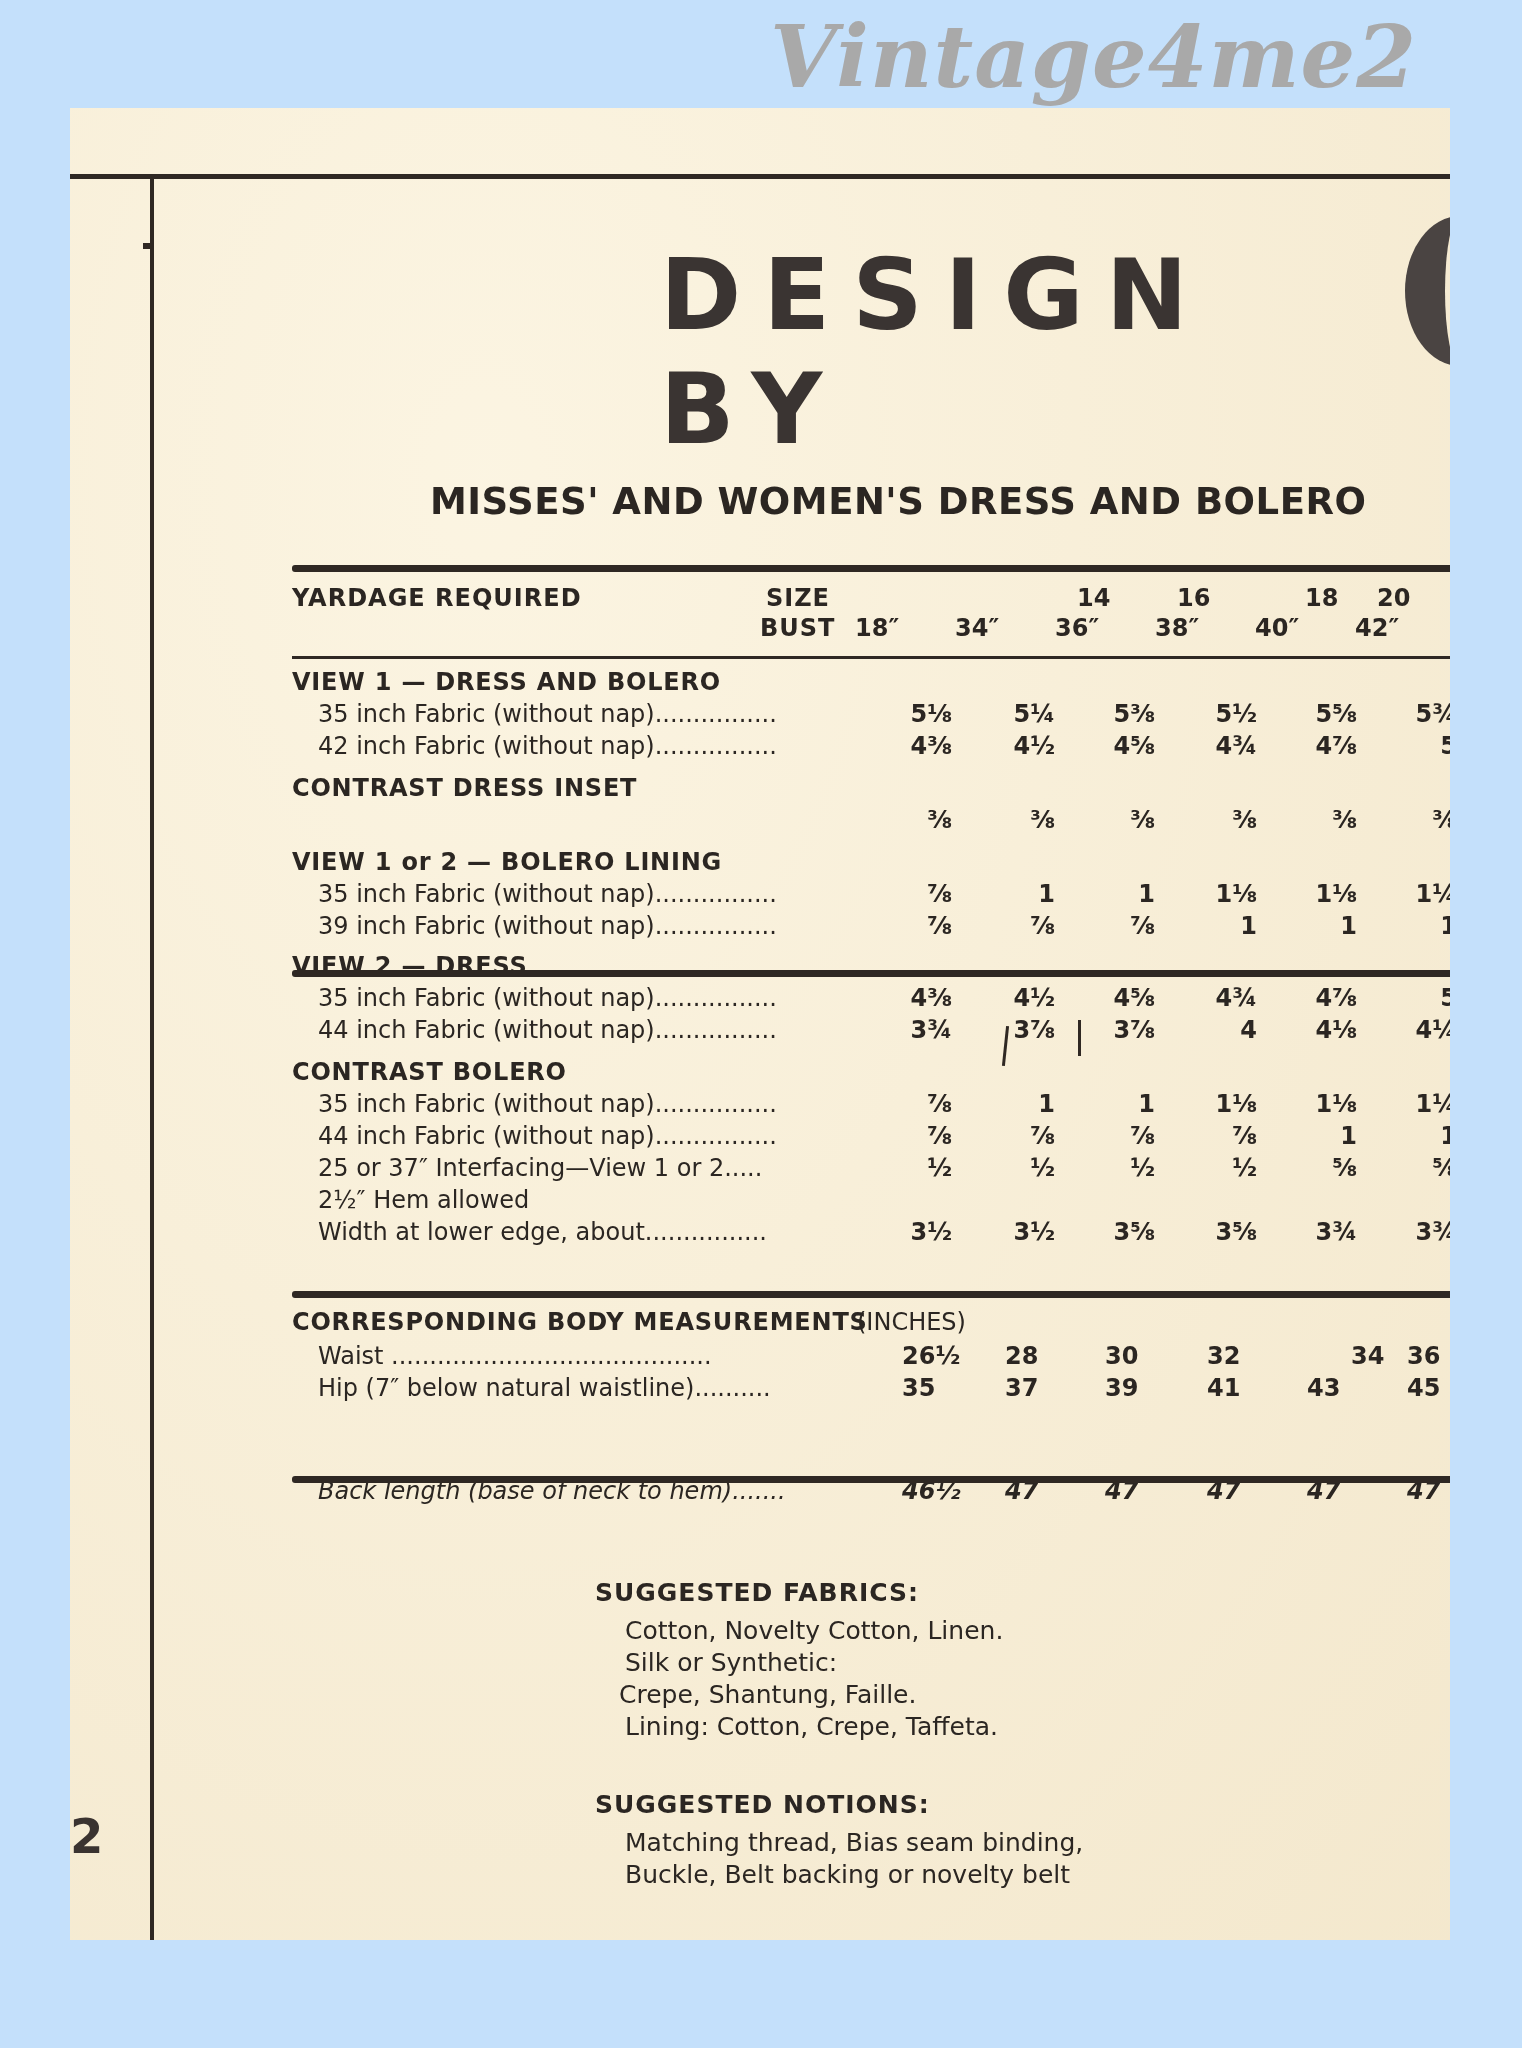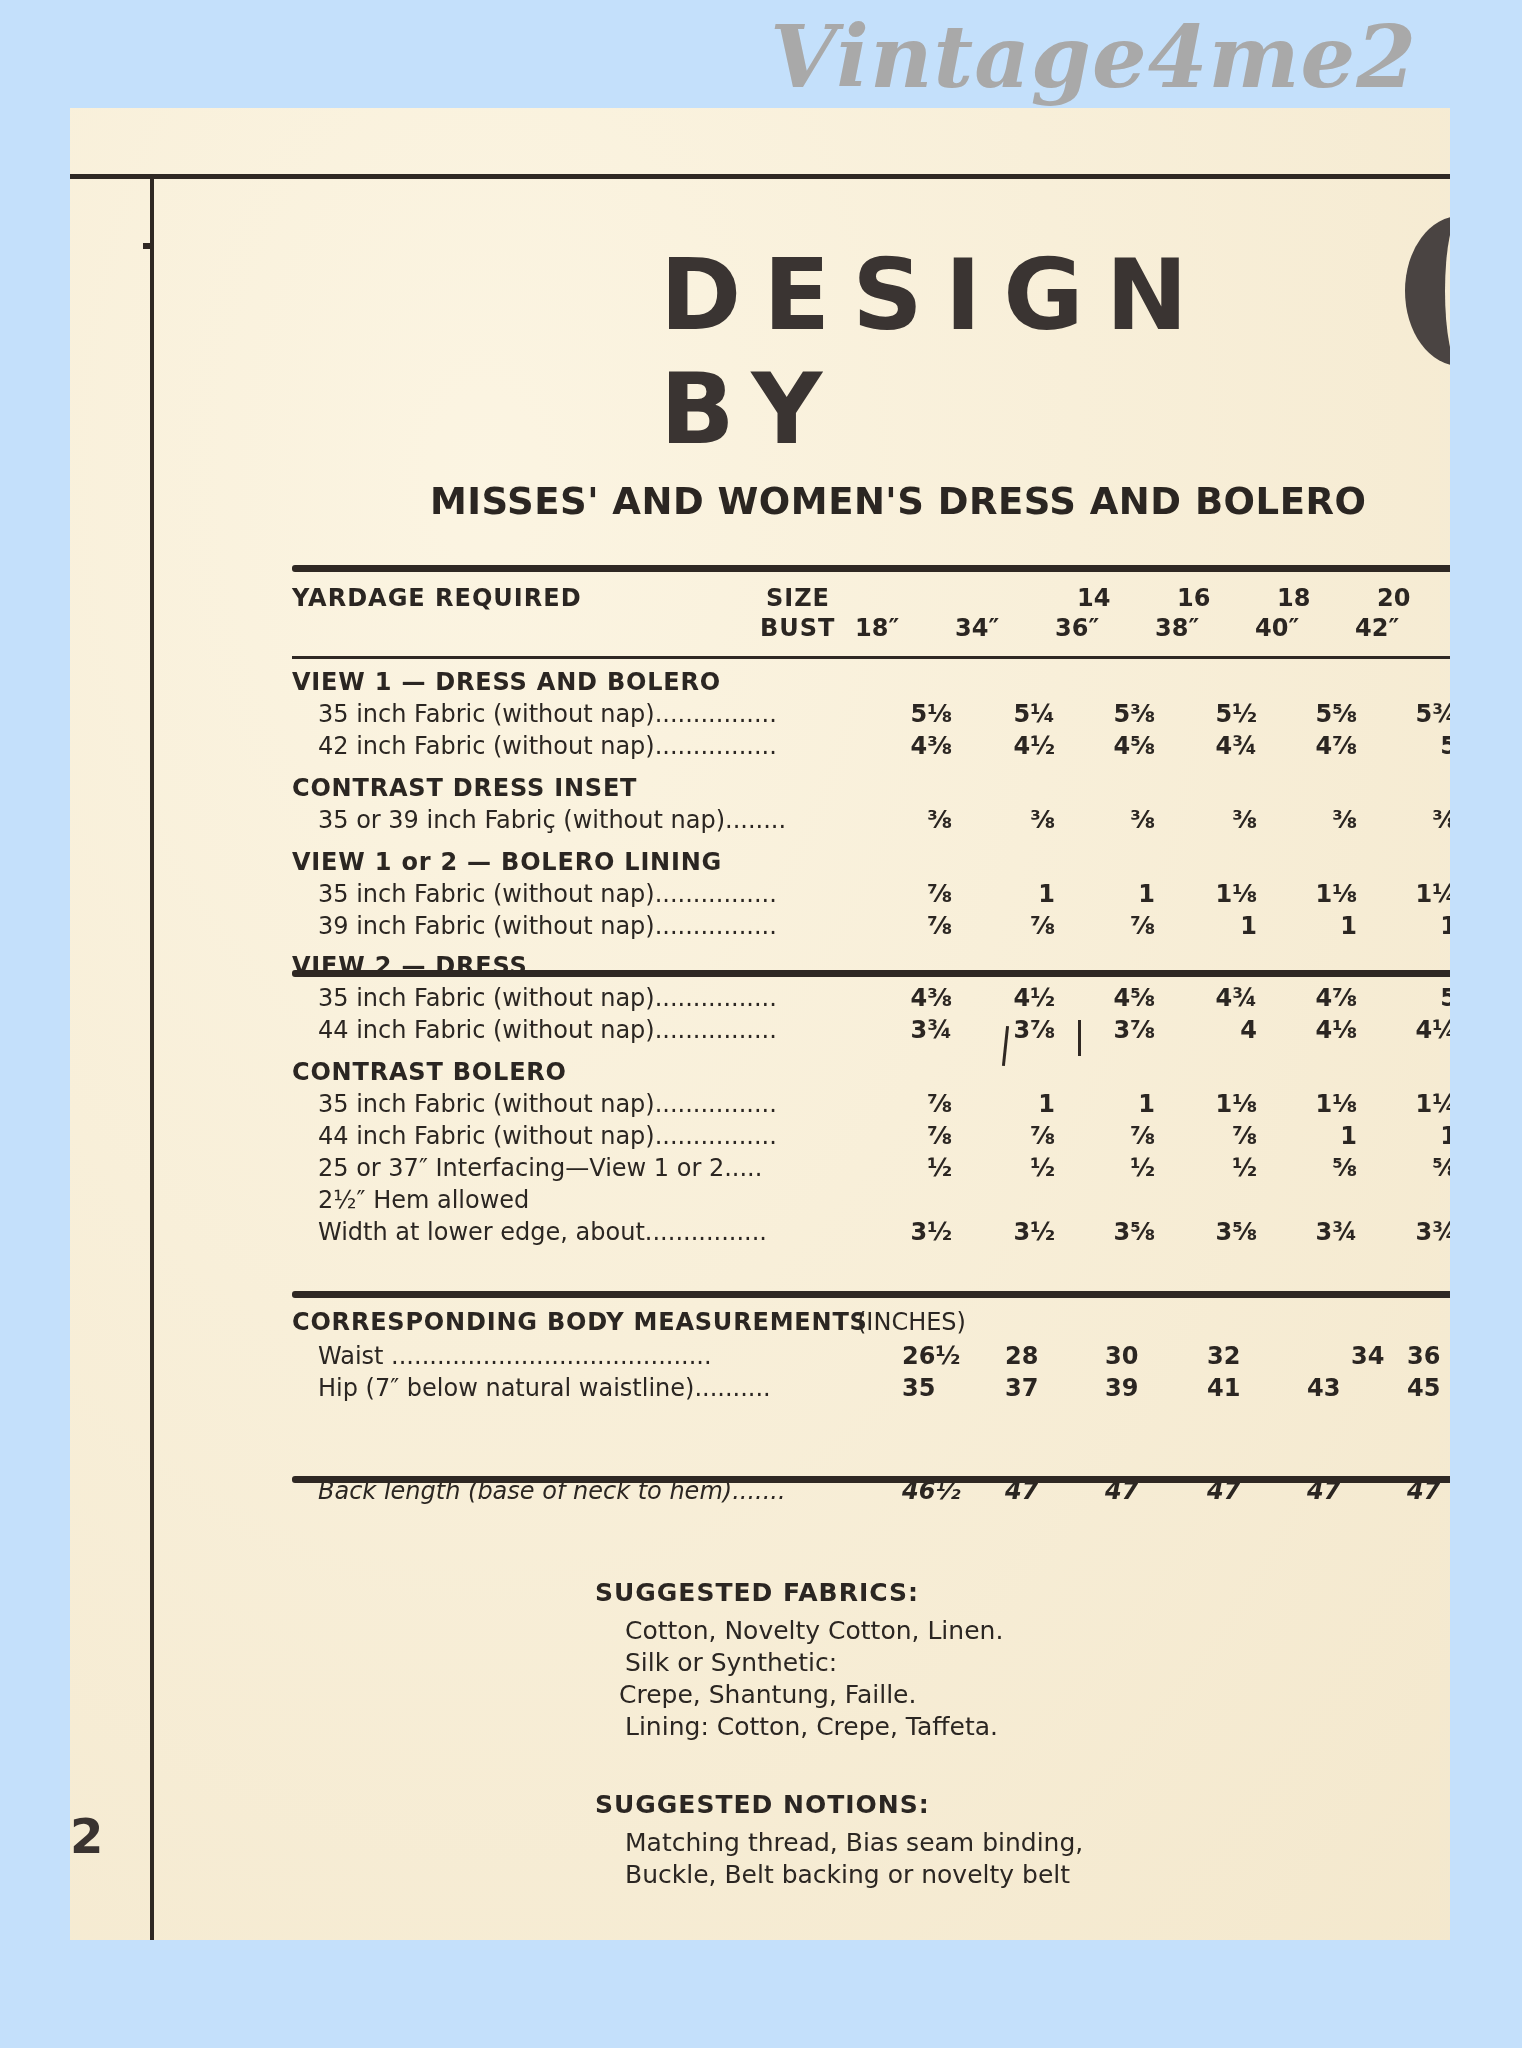--- a/index.html
+++ b/index.html
@@ -78,21 +78,21 @@
   <div class="title">MISSES' AND WOMEN'S DRESS AND BOLERO</div>
 
   <div class="thick" style="top:457px"></div>
 
   <div class="hdr" style="left:222px;top:476px">YARDAGE REQUIRED</div>
   <div class="hdr" style="left:696px;top:476px">SIZE</div>
   <div class="hdr" style="left:690px;top:506px">BUST</div>
   <div class="row" style="top:476px">
     <span class="val c0" style="text-align:left;left:785px">14</span>
     <span class="val c1" style="text-align:left;left:885px">16</span>
-    <span class="val c2" style="text-align:left;left:985px">18</span>
+    <span class="val c2" style="text-align:left;left:1013px">18</span>
     <span class="val c3" style="text-align:left;left:1085px">20</span>
   </div>
   <div class="row" style="top:506px;left:0">
     <span class="val" style="left:785px;text-align:left">18″</span>
     <span class="val" style="left:885px;text-align:left">34″</span>
     <span class="val" style="left:985px;text-align:left">36″</span>
     <span class="val" style="left:1085px;text-align:left">38″</span>
     <span class="val" style="left:1185px;text-align:left">40″</span>
     <span class="val" style="left:1285px;text-align:left">42″</span>
   </div>
@@ -117,21 +117,20 @@
         <span class="val" style="left: 673px;">4½</span>
         <span class="val" style="left: 773px;">4⅝</span>
         <span class="val" style="left: 875px;">4¾</span>
         <span class="val" style="left: 975px;">4⅞</span>
         <span class="val" style="left: 1075px;">5</span>
       </div>
       <div class="row" style="top: 666px;">
         <span class="label bold">CONTRAST DRESS INSET</span>
       </div>
       <div class="row" style="top: 698px;">
-        <span class="label indent"><span>35 or 39 inch Fabriç (without nap)</span><span class="dots">........</span></span>
         <span class="val" style="left: 570px;">⅜</span>
         <span class="val" style="left: 673px;">⅜</span>
         <span class="val" style="left: 773px;">⅜</span>
         <span class="val" style="left: 875px;">⅜</span>
         <span class="val" style="left: 975px;">⅜</span>
         <span class="val" style="left: 1075px;">⅜</span>
       </div>
       <div class="row" style="top: 740px;">
         <span class="label bold">VIEW 1 or 2 — BOLERO LINING</span>
       </div>

